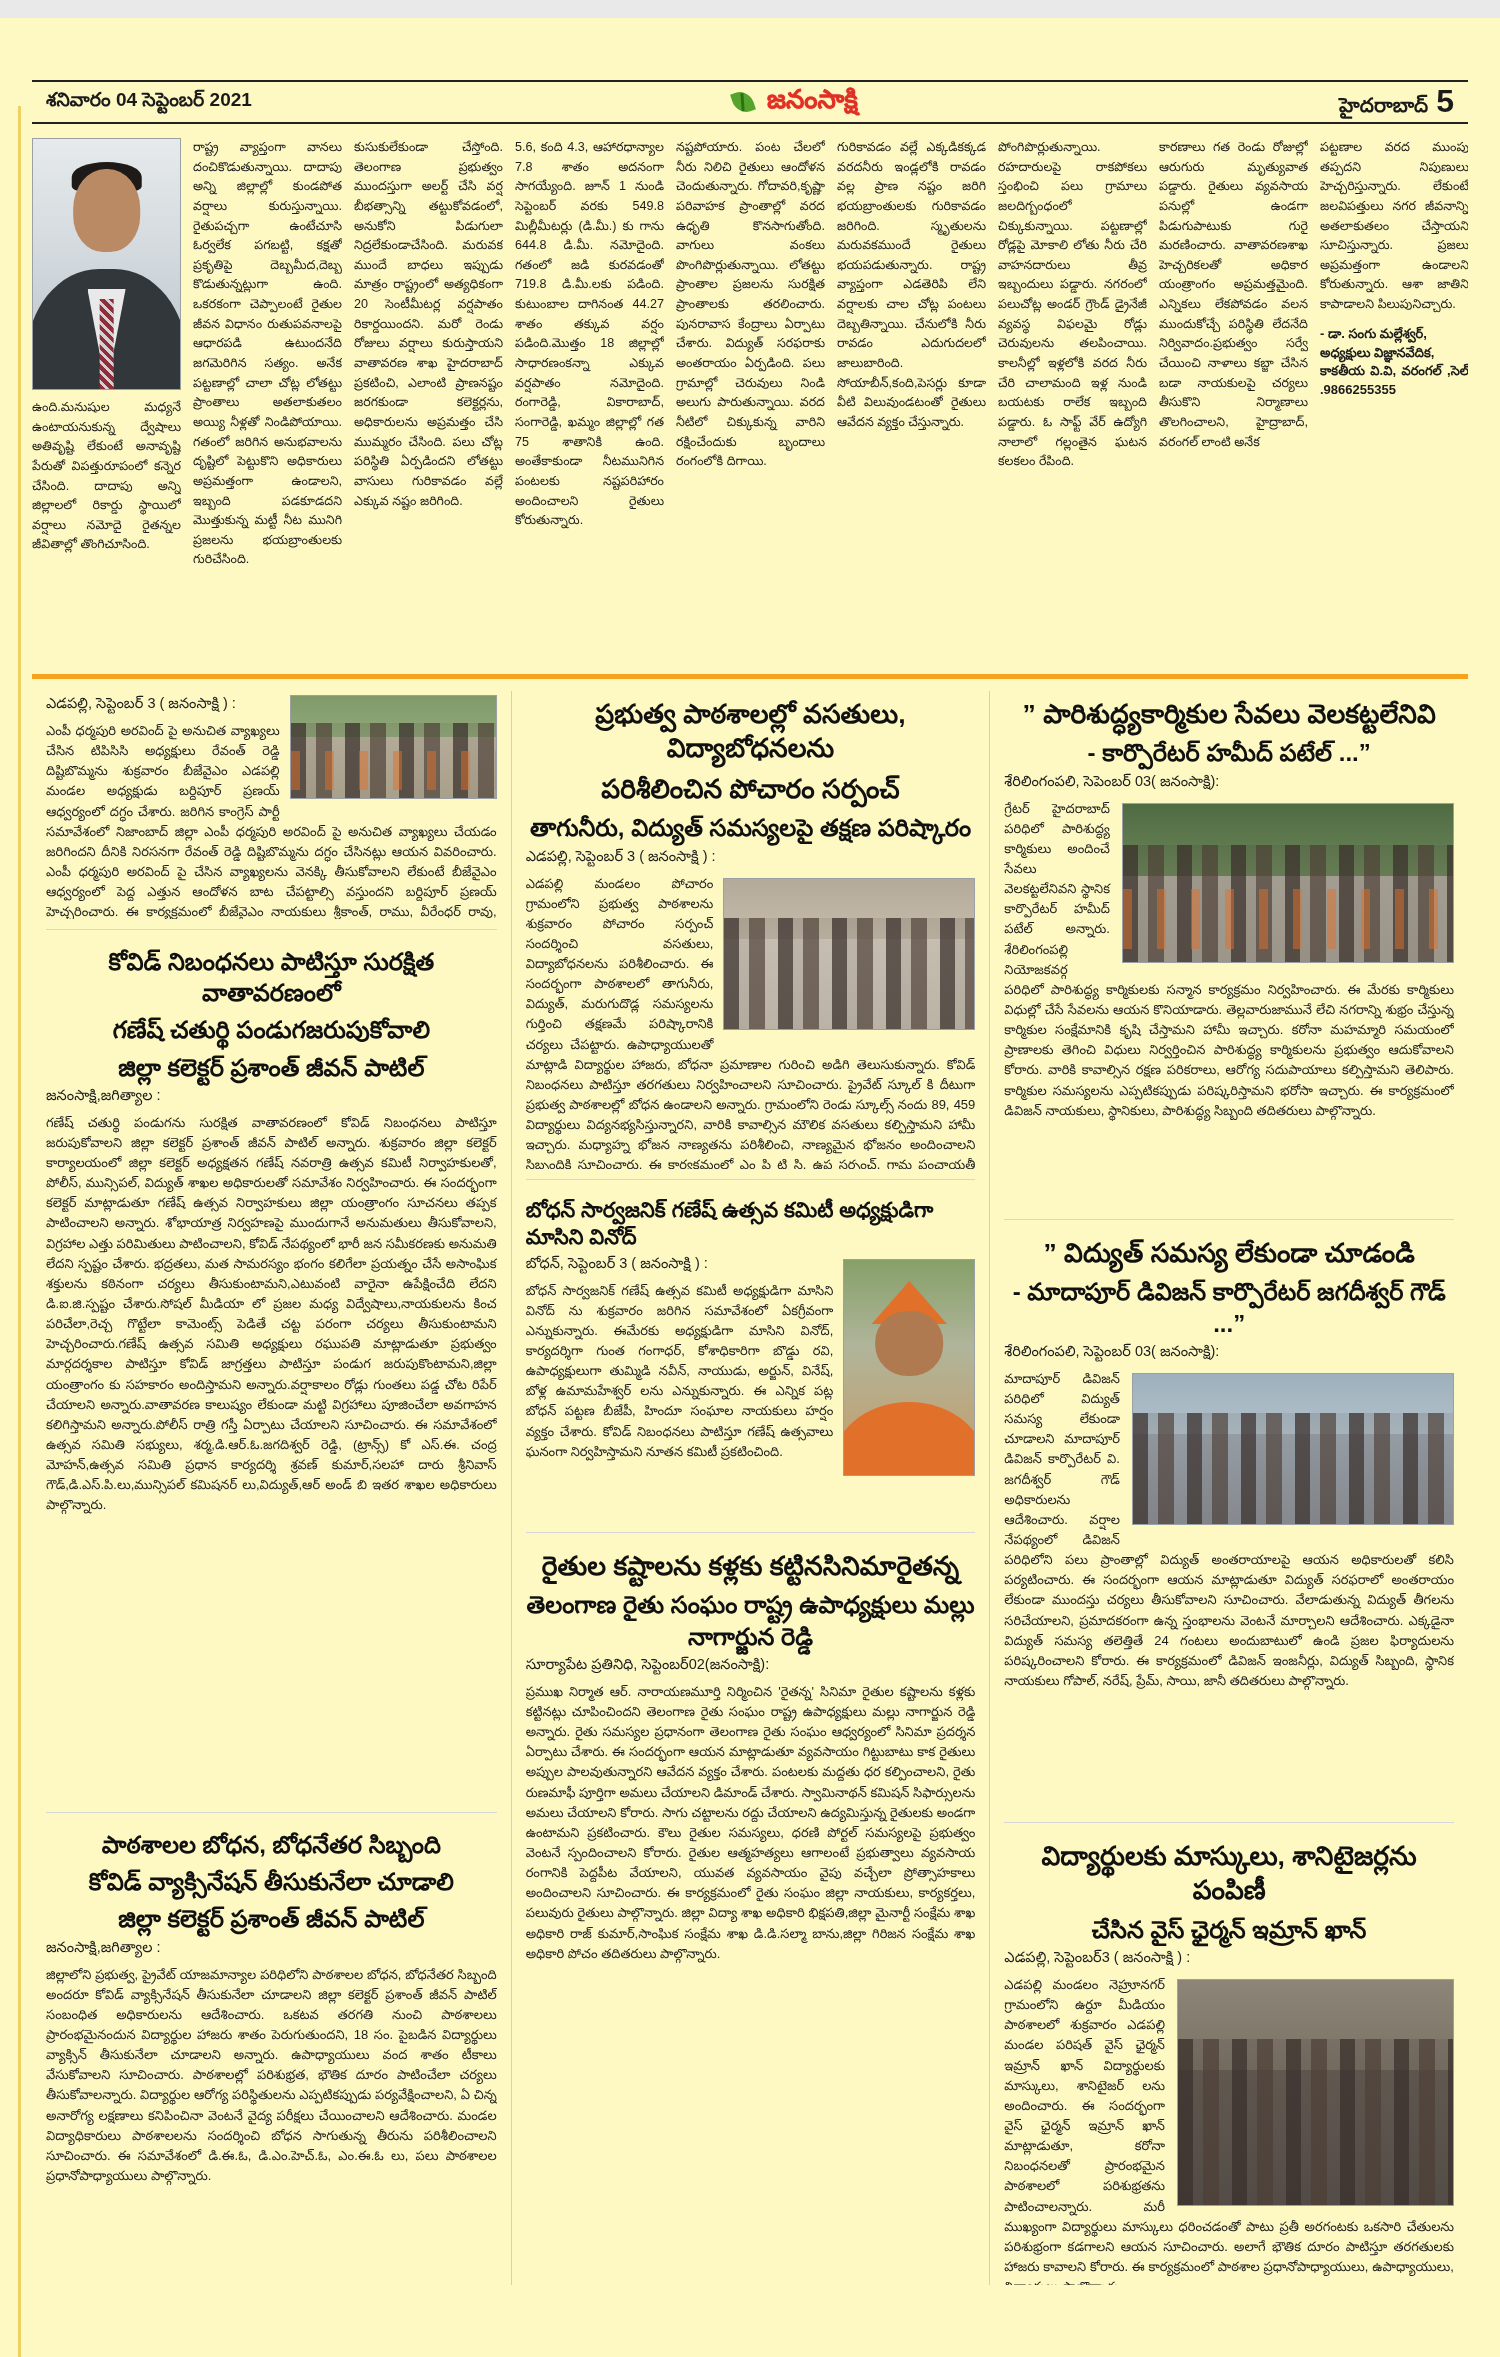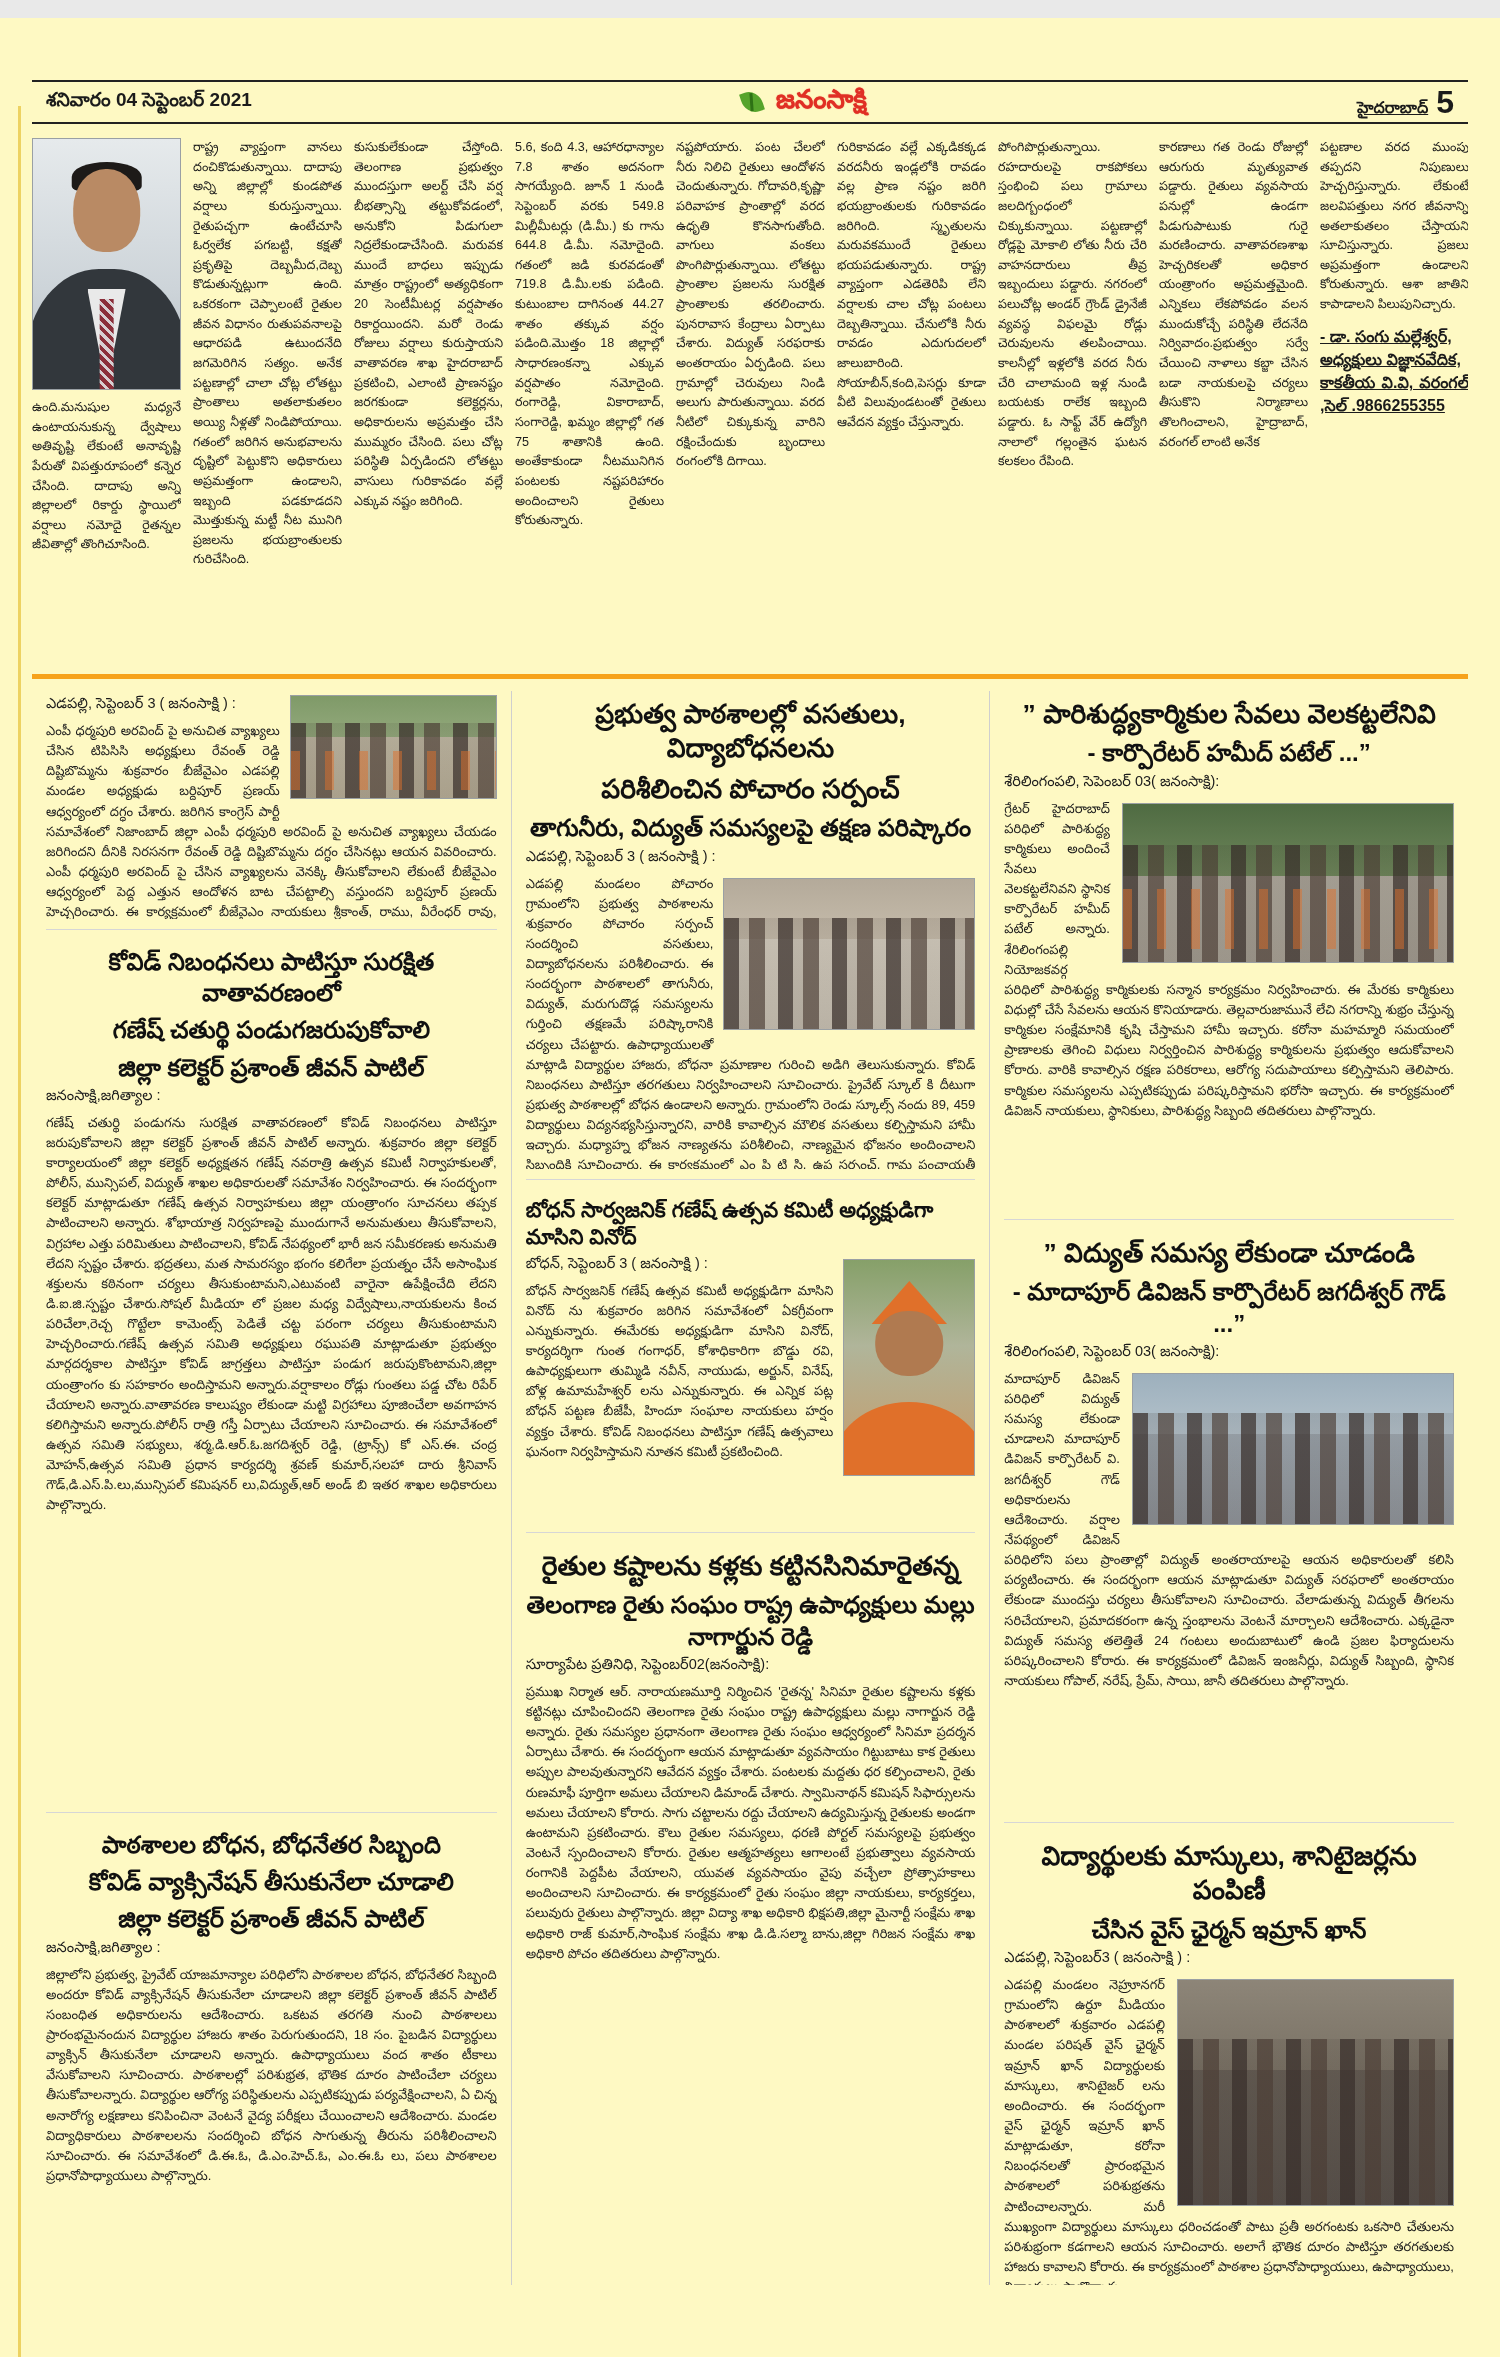--- a/index.html
+++ b/index.html
@@ -9,34 +9,34 @@
 
   
   .topbar{margin:62px 32px 0 32px;border-top:2px solid #222;border-bottom:2px solid #222;
           height:40px;display:flex;align-items:center;justify-content:space-between;padding:0 14px;}
   .topbar .date{font-size:19px;font-weight:bold;}
   .masthead{display:flex;align-items:center;gap:14px;}
   .leaf{width:20px;height:22px;background:#56a42c;border-radius:0 70% 0 70%;transform:rotate(-18deg);display:inline-block;position:relative;}
   .leaf::after{content:"";position:absolute;left:8px;top:2px;width:3px;height:18px;background:#2e7115;transform:rotate(14deg);}
   .masthead .title{font-size:26px;font-weight:bold;color:#e02f24;text-shadow:0 0 1px #e02f24;}
   .cityblock{display:flex;align-items:baseline;gap:8px;}
-  .cityblock .city{font-size:16px;font-weight:bold;text-decoration:underline;}
+  .cityblock .city{font-size:20px;font-weight:bold;}
   .cityblock .pageno{font-size:32px;font-weight:bold;}
 
   
   .main-headline{margin:26px 30px 6px 30px;text-align:center;color:#1385d0;font-size:62px;line-height:1.15;
                  font-weight:bold;letter-spacing:1px;}
 
   
   .lead{margin:14px 32px 0 32px;height:520px;display:flex;gap:12px;overflow:hidden;}
   .lead .col{width:149px;flex:0 0 149px;font-size:12.6px;line-height:1.56;text-align:justify;overflow:hidden;}
   .lead .col p{margin:0;}
   .ph{position:relative;overflow:hidden;background:#b9c0c4;border:1px solid #9aa0a4;}
   .lead-photo{width:147px;height:250px;margin-bottom:8px;}
-  .byline{font-weight:bold;font-size:16px;margin-top:10px;line-height:1.45;text-decoration:underline;}
+  .byline{font-weight:bold;font-size:13px;margin-top:10px;line-height:1.45;}
 
   
   .ph-suit{background:linear-gradient(180deg,#e6eaec 0%,#cdd4d9 60%,#b6bec4 100%);}
   .ph-suit .head{position:absolute;top:12%;left:50%;transform:translateX(-50%);width:46%;height:33%;
                  background:#b98a64;border-radius:48% 48% 44% 44%;}
   .ph-suit .hair{position:absolute;top:9%;left:50%;transform:translateX(-50%);width:48%;height:12%;
                  background:#1d1a18;border-radius:50% 50% 20% 20%;}
   .ph-suit .suit{position:absolute;bottom:0;left:50%;transform:translateX(-50%);width:110%;height:48%;
                  background:#32373c;border-radius:45% 45% 0 0/75% 75% 0 0;}
   .ph-suit .shirt{position:absolute;bottom:0;left:50%;transform:translateX(-50%);width:26%;height:40%;

